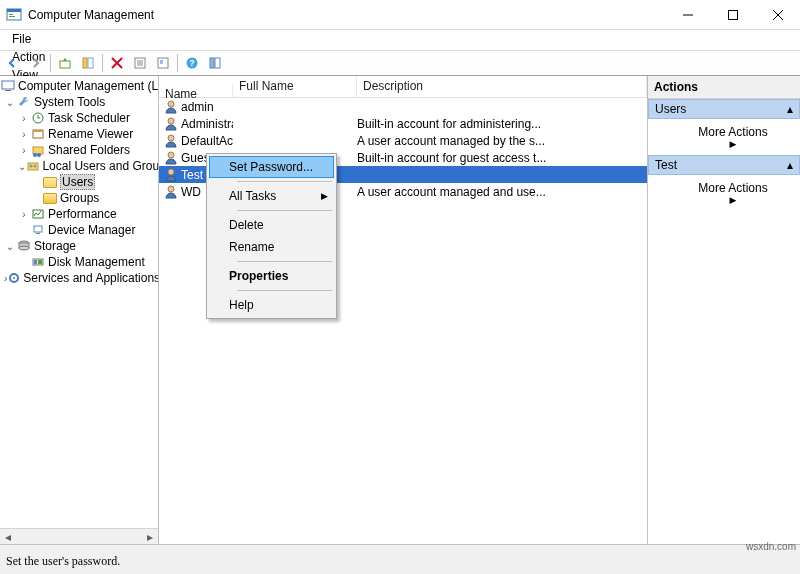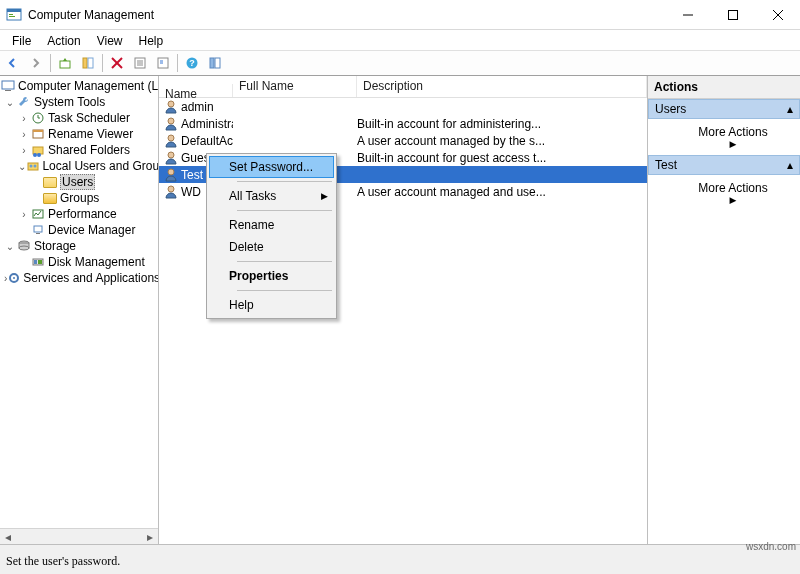--- a/index.html
+++ b/index.html
@@ -4,21 +4,21 @@
 <style>
   * { box-sizing: border-box; }
   html, body { margin:0; padding:0; width:800px; height:574px; font-family:"Segoe UI",Tahoma,sans-serif; font-size:12px; color:#000; background:#fff; overflow:hidden; }
   
   .titlebar { height:30px; display:flex; align-items:center; border-bottom:1px solid #d9d9d9; }
   .titlebar .app-icon { width:16px; height:16px; margin:0 6px; }
   .titlebar .title { flex:1; font-size:12px; }
   .win-btn { width:45px; height:29px; display:flex; align-items:center; justify-content:center; }
   .win-btn svg { width:10px; height:10px; }
   
-  .menubar { height:20px; display:flex; align-items:flex-end; padding:0 4px; }
+  .menubar { height:20px; display:flex; align-items:flex-start; padding:0 4px;flex-direction:column; }
   .menubar span { padding:2px 8px; }
   
   .toolbar { height:26px; display:flex; align-items:center; padding:0 2px; border-top:1px solid #e0e0e0; border-bottom:1px solid #a0a0a0; gap:1px; background:#fdfdfd; }
   .tool-btn { width:22px; height:22px; display:flex; align-items:center; justify-content:center; border:1px solid transparent; }
   .tool-sep { width:1px; height:18px; background:#c0c0c0; margin:0 2px; }
   
   .main { display:flex; height:468px; }
   .tree { width:159px; border-right:1px solid #bebebe; overflow:hidden; padding-top:2px; background:#fff; position:relative; }
   .tree-row { display:flex; align-items:center; height:16px; white-space:nowrap; }
   .tw { display:inline-flex; width:12px; justify-content:center; color:#5b5b5b; font-size:10px; }
@@ -394,24 +394,24 @@
   <div class="ctx-item hov">
       <span>Set Password...</span>
     </div>
   <div class="ctx-sep"></div>
   <div class="ctx-item">
       <span>All Tasks</span>
       <span class="arr">▶</span>
     </div>
   <div class="ctx-sep"></div>
   <div class="ctx-item">
+      <span>Delete</span>
+    </div>
+  <div class="ctx-item">
       <span>Rename</span>
-    </div>
-  <div class="ctx-item">
-      <span>Delete</span>
     </div>
   <div class="ctx-sep"></div>
   <div class="ctx-item bold">
       <span>Properties</span>
     </div>
   <div class="ctx-sep"></div>
   <div class="ctx-item">
       <span>Help</span>
     </div>
 </div>

